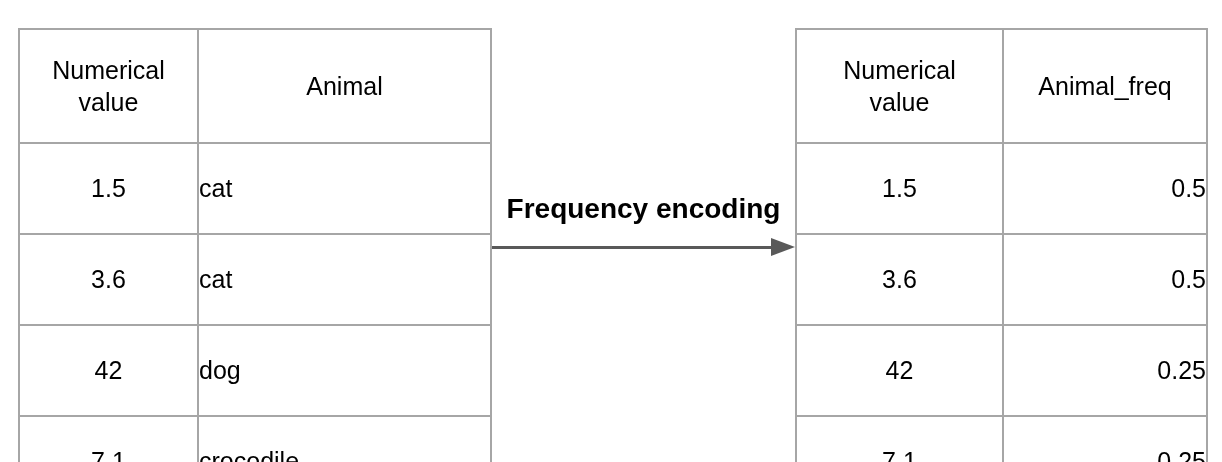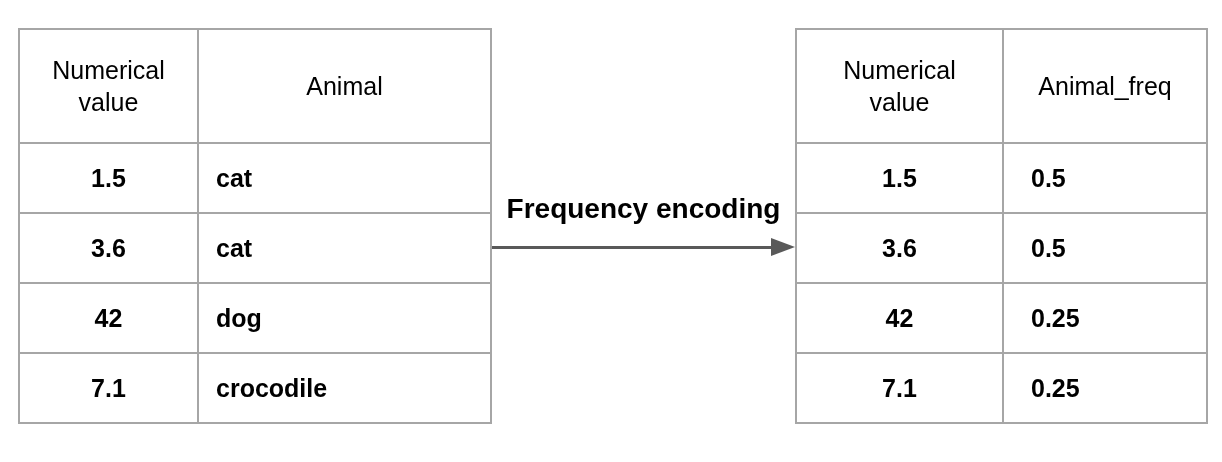--- a/index.html
+++ b/index.html
@@ -34,31 +34,31 @@
     color: var(--text);
     vertical-align: middle;
   }
   table.tbl th {
     font-weight: normal;
     text-align: center;
     height: 114px;
     padding: 0 24px;
     line-height: 1.3;
   }
-  table.tbl td { height: 70px; font-weight: bold; }
+  table.tbl td { height: 91px; }
   td.num { text-align: center; }
   td.txt { text-align: left; }
 
   .tbl-left { left: 18px; width: 474px; }
   .tbl-left .col-a { width: 179px; }
-  .tbl-left td.txt { padding-left: 17px; }
+  .tbl-left td.txt { padding-left: 0; }
 
   .tbl-right { left: 795px; width: 413px; }
   .tbl-right .col-a { width: 207px; }
-  .tbl-right td.txt { padding-left: 27px; }
+  .tbl-right td.txt { padding-left: 27px; text-align: right; }
 
   .annot {
     position: absolute;
     left: 492px;
     top: 0;
     width: 303px;
     height: 462px;
   }
   .annot-label {
     position: absolute;

